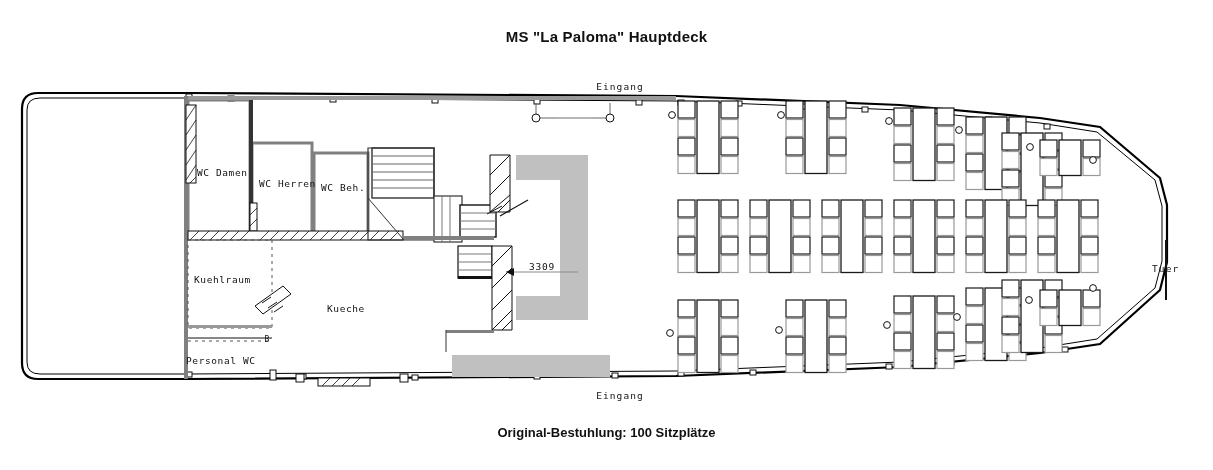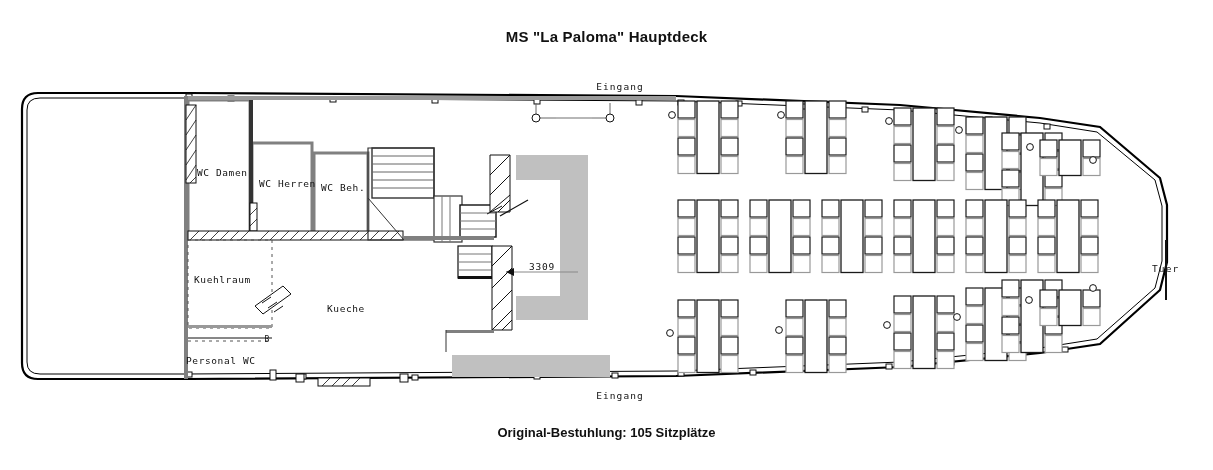--- a/index.html
+++ b/index.html
@@ -468,13 +468,13 @@
   <g>
     <line x1="506" y1="272" x2="578" y2="272" stroke="#888" stroke-width="1"></line>
     <path d="M 506 272 L 514 268 L 514 276 Z" fill="#111"></path>
   </g>
 
   <g>
     <line x1="1166" y1="240" x2="1166" y2="300" stroke="#111" stroke-width="2"></line>
   </g>
 </svg>
 
-<div id="caption">Original-Bestuhlung: 105 Sitzplätze</div>
+<div id="caption">Original-Bestuhlung: 100 Sitzplätze</div>
 
 </body></html>

